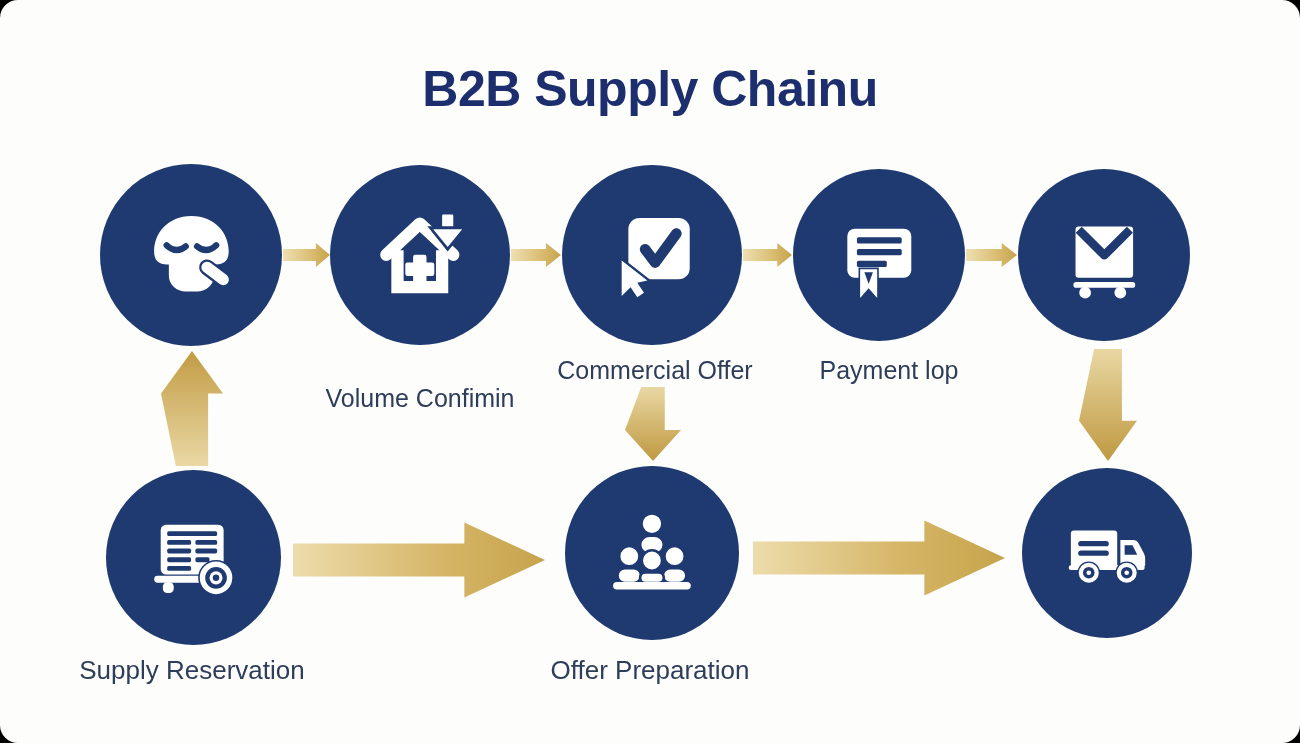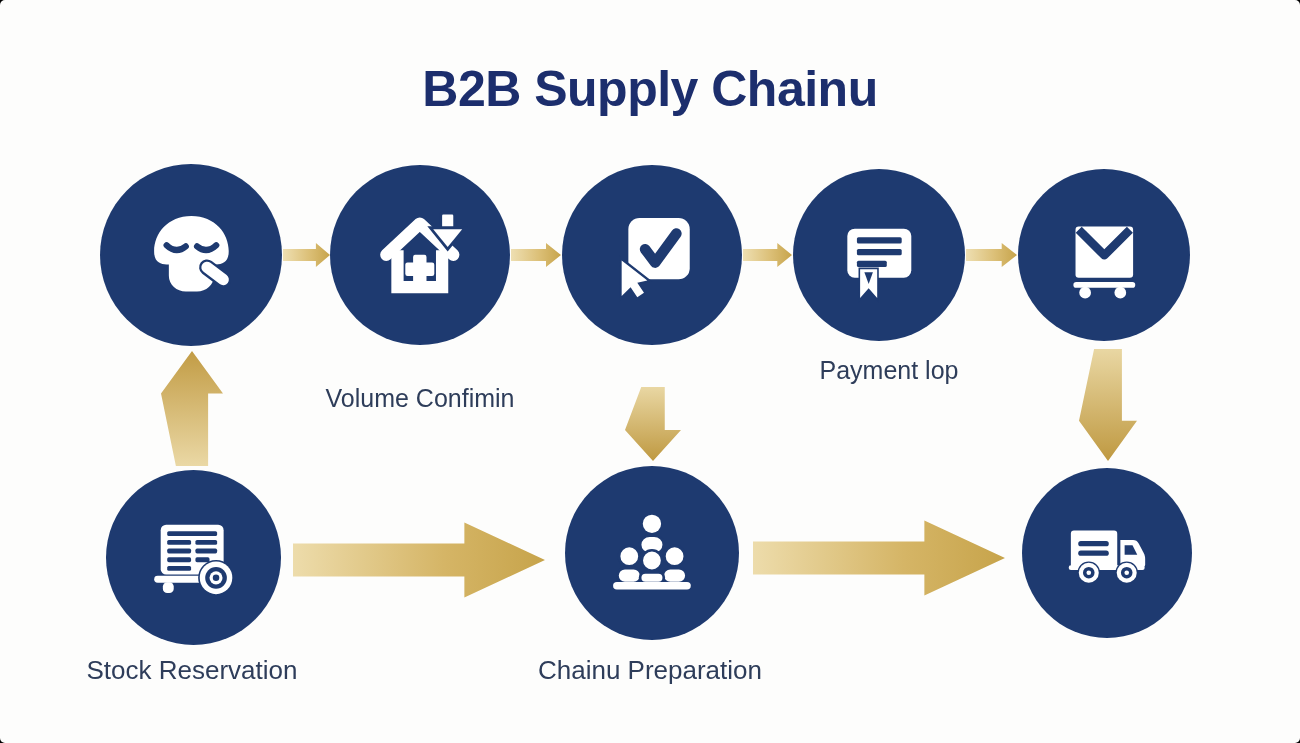--- a/index.html
+++ b/index.html
@@ -1,20 +1,20 @@
 <!DOCTYPE html>
 <html><head>
 <meta charset="utf-8">
 <style>
   html,body{margin:0;padding:0;background:#000;}
   .canvas{
     position:relative;
     width:1300px;height:743px;
     background:#fdfdfc;
-    border-radius:5px;
+    border-radius:18px;
     overflow:hidden;
     font-family:"Liberation Sans", sans-serif;
   }
   .title{
     position:absolute;top:60px;left:0;width:100%;
     text-align:center;
     font-size:50px;font-weight:800;letter-spacing:-0.5px;
     color:#1c2e6d;
   }
   .node{
@@ -177,23 +177,24 @@
       <circle cx="33" cy="69" r="9.5" fill="#fff" stroke="#1e3a70" stroke-width="2.5" paint-order="stroke"></circle>
       <circle cx="33" cy="69" r="5.5" fill="#1e3a70"></circle>
       <circle cx="33" cy="69" r="2.2" fill="#fff"></circle>
       <circle cx="69" cy="69" r="9.5" fill="#fff" stroke="#1e3a70" stroke-width="2.5" paint-order="stroke"></circle>
       <circle cx="69" cy="69" r="5.5" fill="#1e3a70"></circle>
       <circle cx="69" cy="69" r="2.2" fill="#fff"></circle>
     </svg>
   </div>
 
   <div class="label toprow lb-volume">Volume Confimin</div>
+  <div class="label toprow lb-commercial">Commercial Offer</div>
   <div class="label toprow lb-payment">Payment lop</div>
-  <div class="label bottomrow lb-stock">Stock Reservation</div>
-  <div class="label bottomrow lb-export">Chainu Preparation</div>
+  <div class="label bottomrow lb-stock">Supply Reservation</div>
+  <div class="label bottomrow lb-export">Offer Preparation</div>
 
   <div class="arrow arrow-right-small a1"></div>
   <div class="arrow arrow-right-small a2"></div>
   <div class="arrow arrow-right-small a3"></div>
   <div class="arrow arrow-right-small a4"></div>
   <div class="arrow arrow-up"></div>
   <div class="arrow arrow-down-mid"></div>
   <div class="arrow arrow-down-right"></div>
   <div class="arrow arrow-right-big abig1"></div>
   <div class="arrow arrow-right-big abig2"></div>

